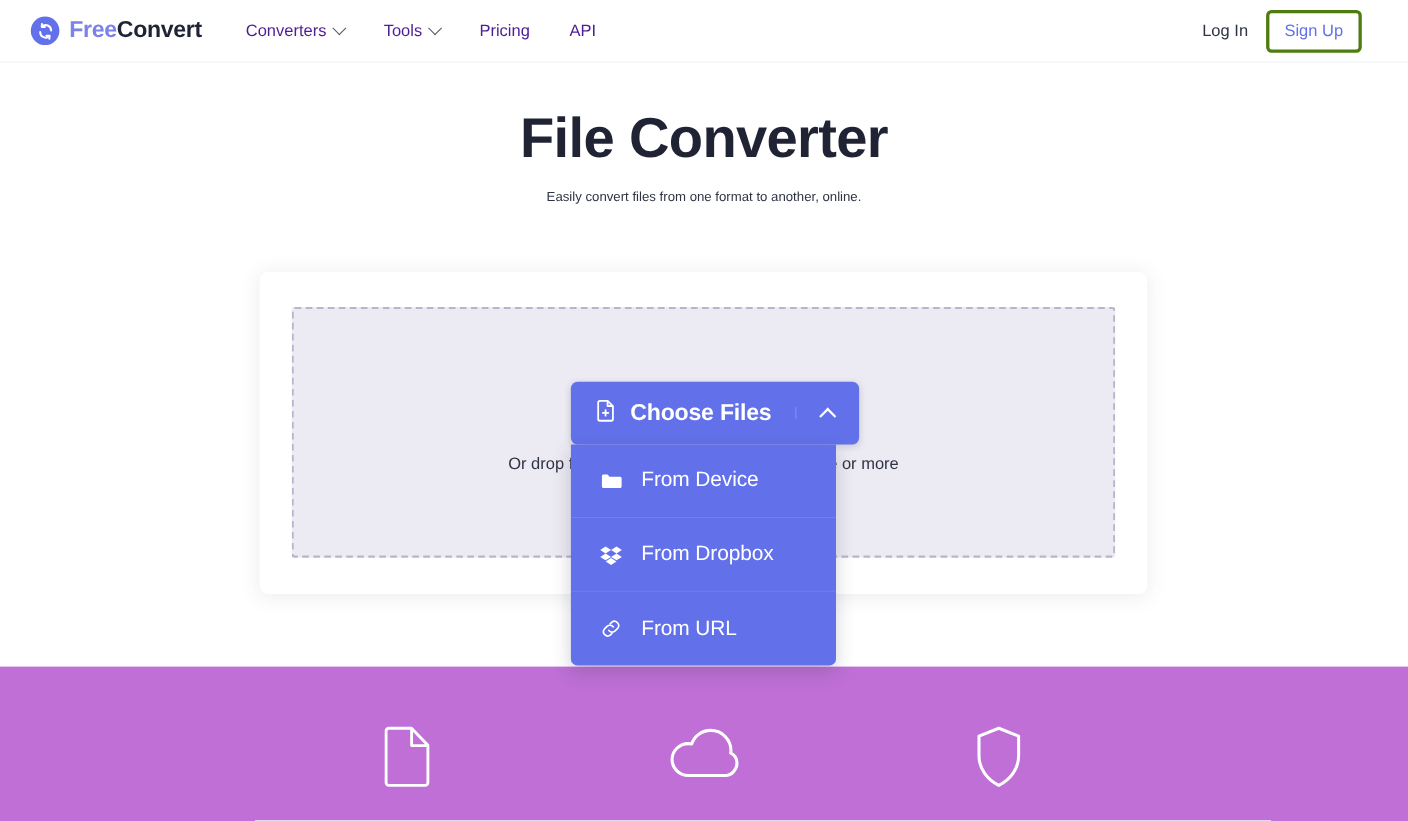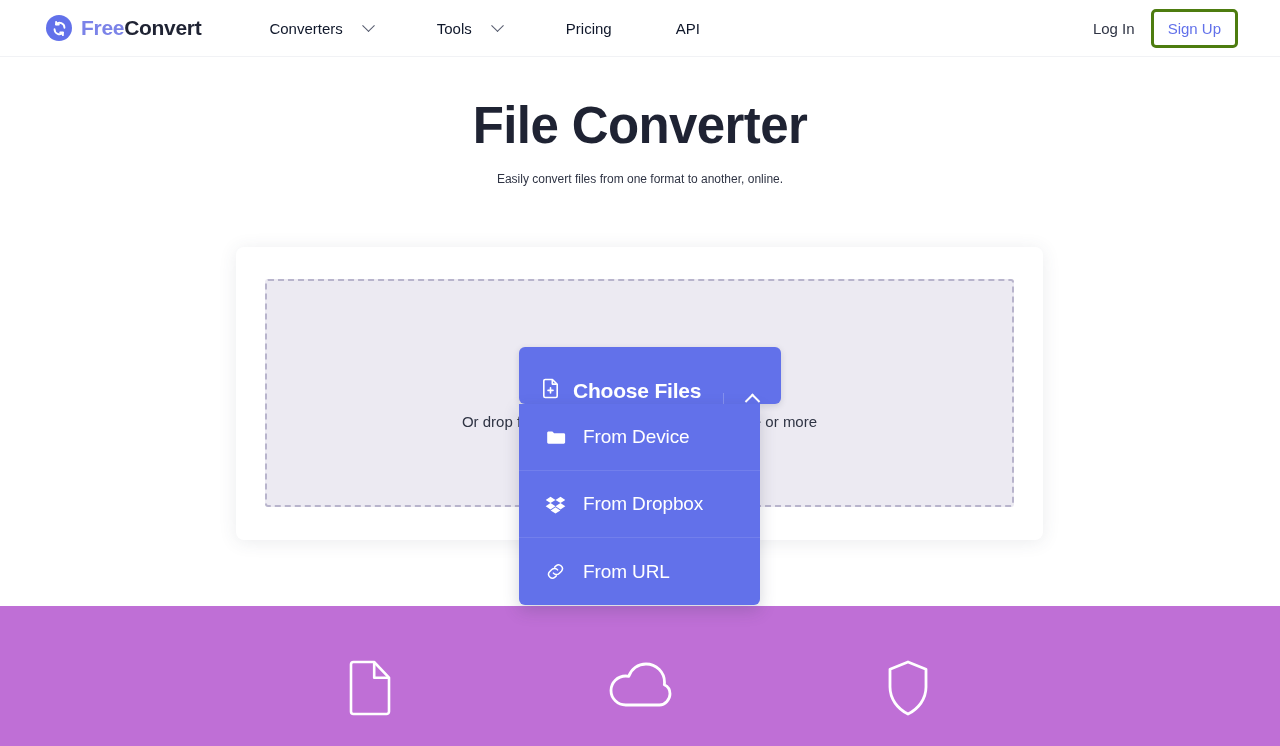--- a/index.html
+++ b/index.html
@@ -21,21 +21,20 @@
   .header {
     position: absolute;
     top: 0; left: 0;
     width: 1280px;
     height: 57px;
     background: #ffffff;
     border-bottom: 1px solid #f1f2f5;
     display: flex;
     align-items: center;
     z-index: 30;
-    padding-left: 18px;
   }
 
   .logo {
     display: flex;
     align-items: center;
     gap: 9px;
     margin-left: 28px;
     text-decoration: none;
   }
   .logo-mark {
@@ -58,27 +57,26 @@
 
   .nav {
     display: flex;
     align-items: center;
     margin-left: 40px;
     gap: 0px;
   }
   .nav-item {
     display: flex;
     align-items: center;
-    gap: 21px;
+    gap: 7px;
     font-size: 15px;
-    color: #0f172a;
+    color: #4c1d95;
     padding: 8px 18px;
     cursor: pointer;
     white-space: nowrap;
-    margin-left: 28px;
   }
   .nav-item:first-child { padding-left: 0; }
 
   .chev-down {
     width: 9px; height: 9px;
     border-right: 1.6px solid #555b6e;
     border-bottom: 1.6px solid #555b6e;
     transform: rotate(45deg) translate(-2px,-2px);
     display: inline-block;
   }
@@ -165,21 +163,21 @@
 
   
   .choose-wrap {
     position: absolute;
     left: 519px;
     top: 347px;
     z-index: 20;
   }
   .choose-btn {
     display: flex;
-    align-items: flex-end;
+    align-items: center;
     background: #6271ea;
     border-radius: 6px;
     box-shadow: 0 2px 6px rgba(60,64,90,0.18);
     overflow: hidden;
     height: 57px;
   }
   .choose-main {
     display: flex;
     align-items: center;
     gap: 11px;

